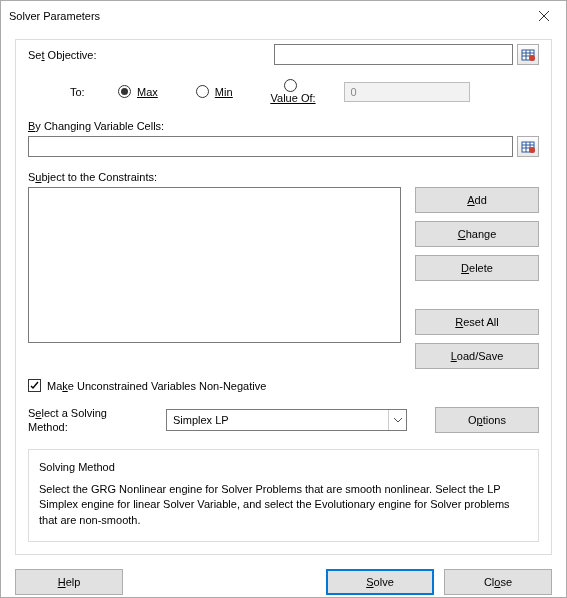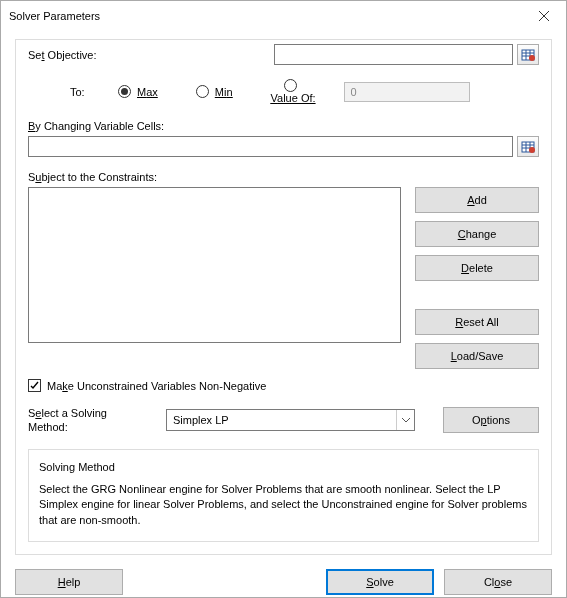--- a/index.html
+++ b/index.html
@@ -255,28 +255,28 @@
         S<span class="u">e</span>lect a Solving<br>Method:
       </div>
       <div class="select">
         <span>Simplex LP</span>
         <div class="arrow">
           <svg width="8" height="5">
               <polyline points="0,0 4,4 8,0" fill="none" stroke="#555" stroke-width="1"></polyline>
             </svg>
         </div>
       </div>
-      <div class="btn" style="width:96px">
+      <div class="btn" style="width:104px">
         O<span class="u">p</span>tions
       </div>
     </div>
 
     <div class="infobox">
       <div class="heading">Solving Method</div>
-      <div>Select the GRG Nonlinear engine for Solver Problems that are smooth nonlinear. Select the LP Simplex engine for linear Solver Problems, and select the Unconstrained engine for Solver problems that are non-smooth.</div>
+      <div>Select the GRG Nonlinear engine for Solver Problems that are smooth nonlinear. Select the LP Simplex engine for linear Solver Variable, and select the Evolutionary engine for Solver problems that are non-smooth.</div>
     </div>
 
   </div>
 
   <div class="footer">
     <div class="btn fbtn"><span class="u">H</span>elp</div>
     <div class="spacer"></div>
     <div class="btn fbtn primary"><span class="u">S</span>olve</div>
     <div class="btn fbtn">Cl<span class="u">o</span>se</div>
   </div>

